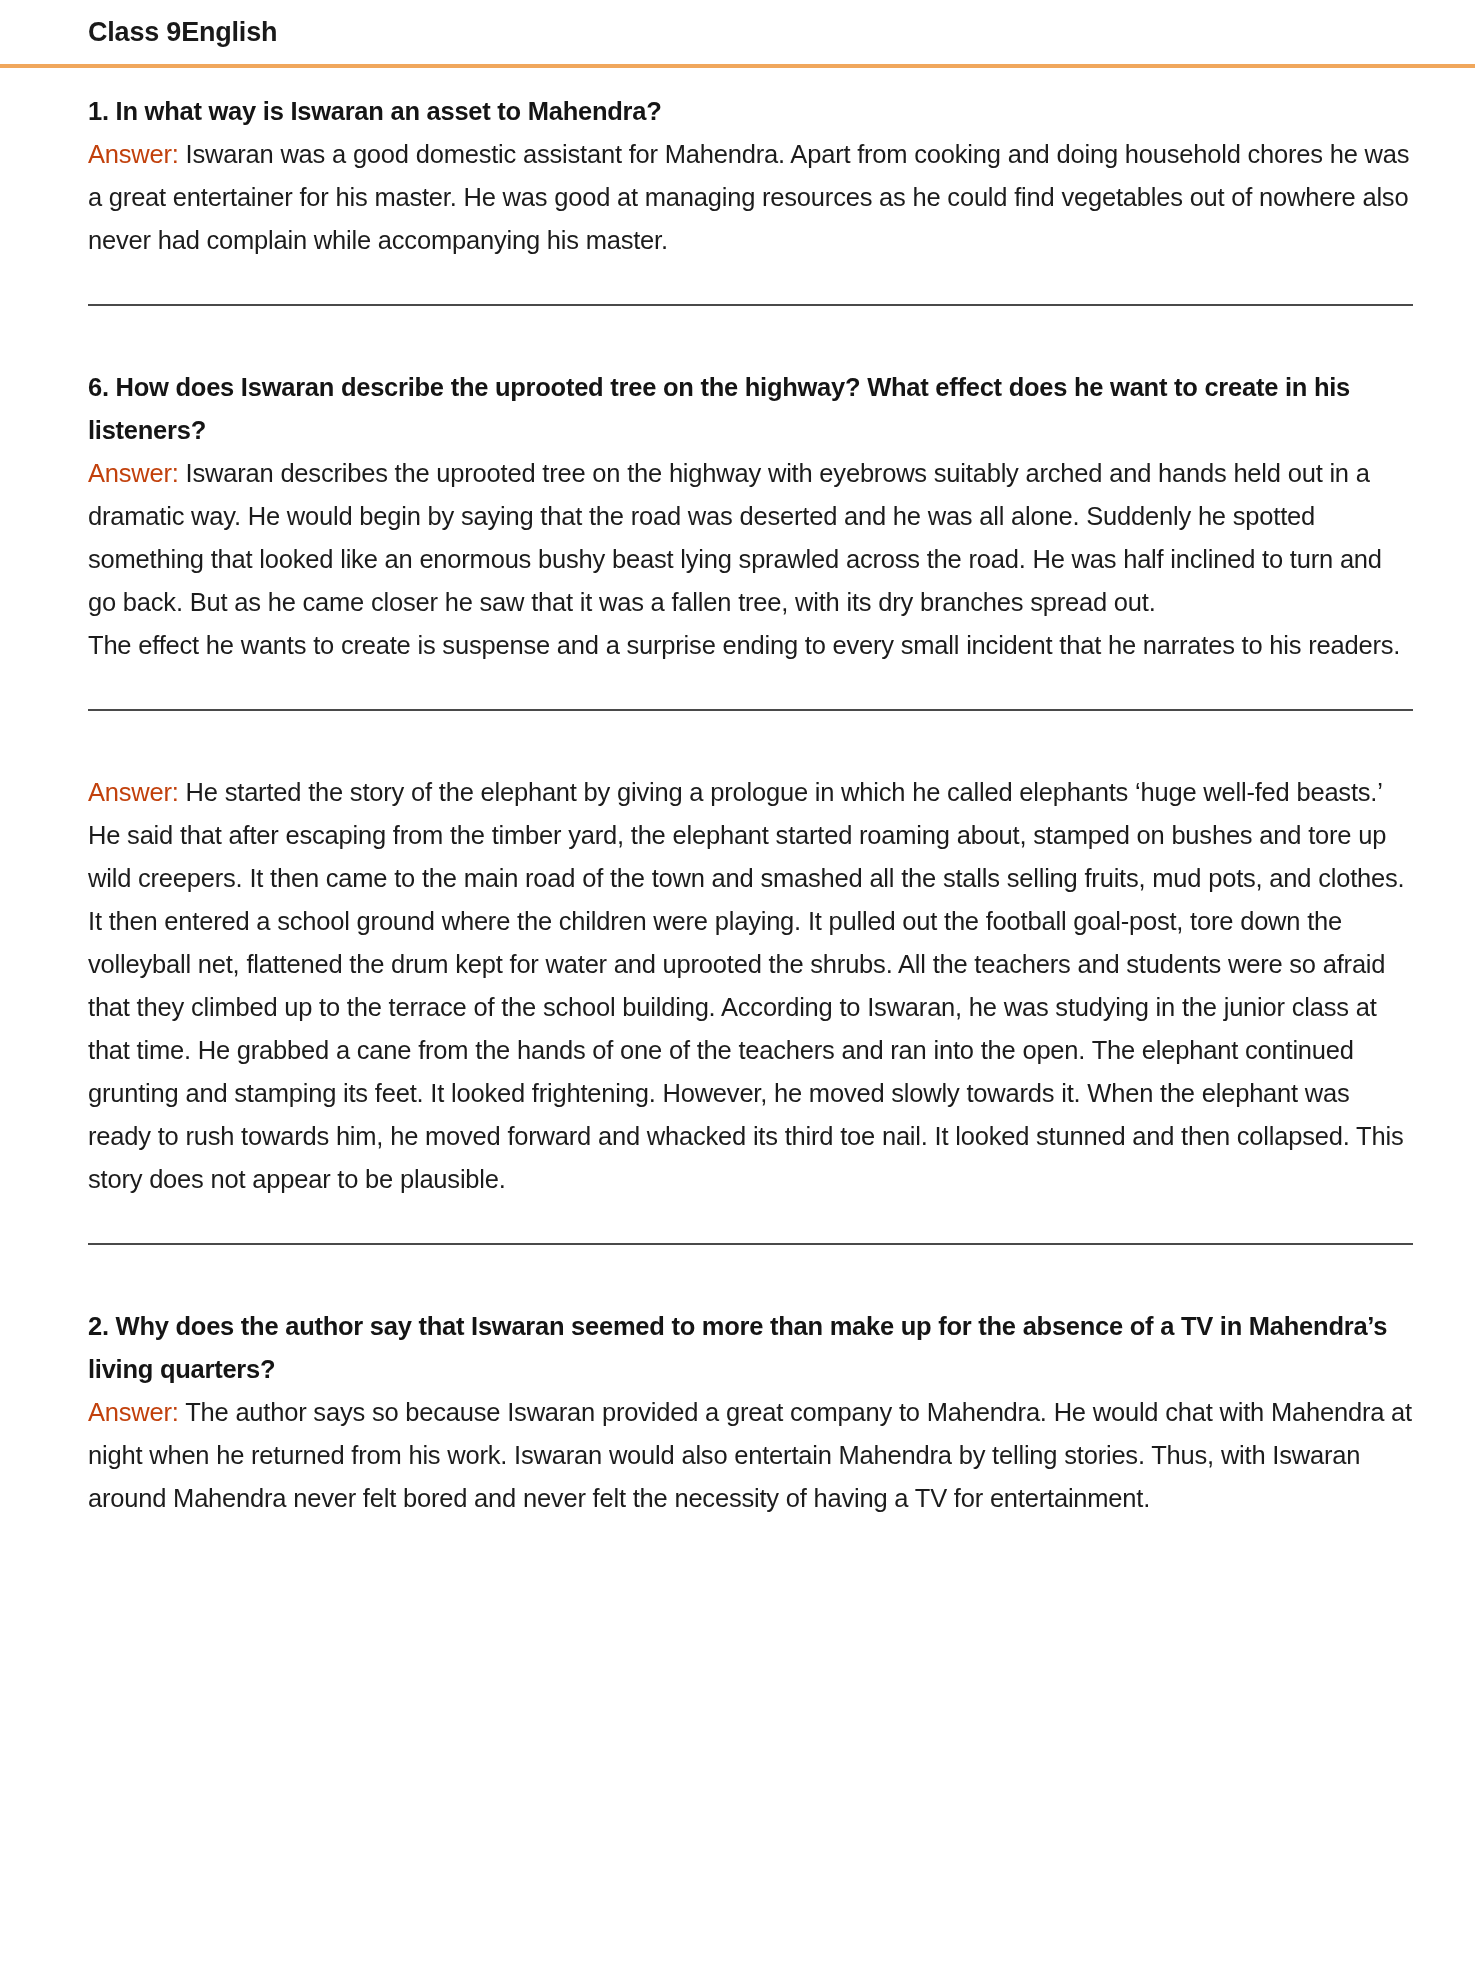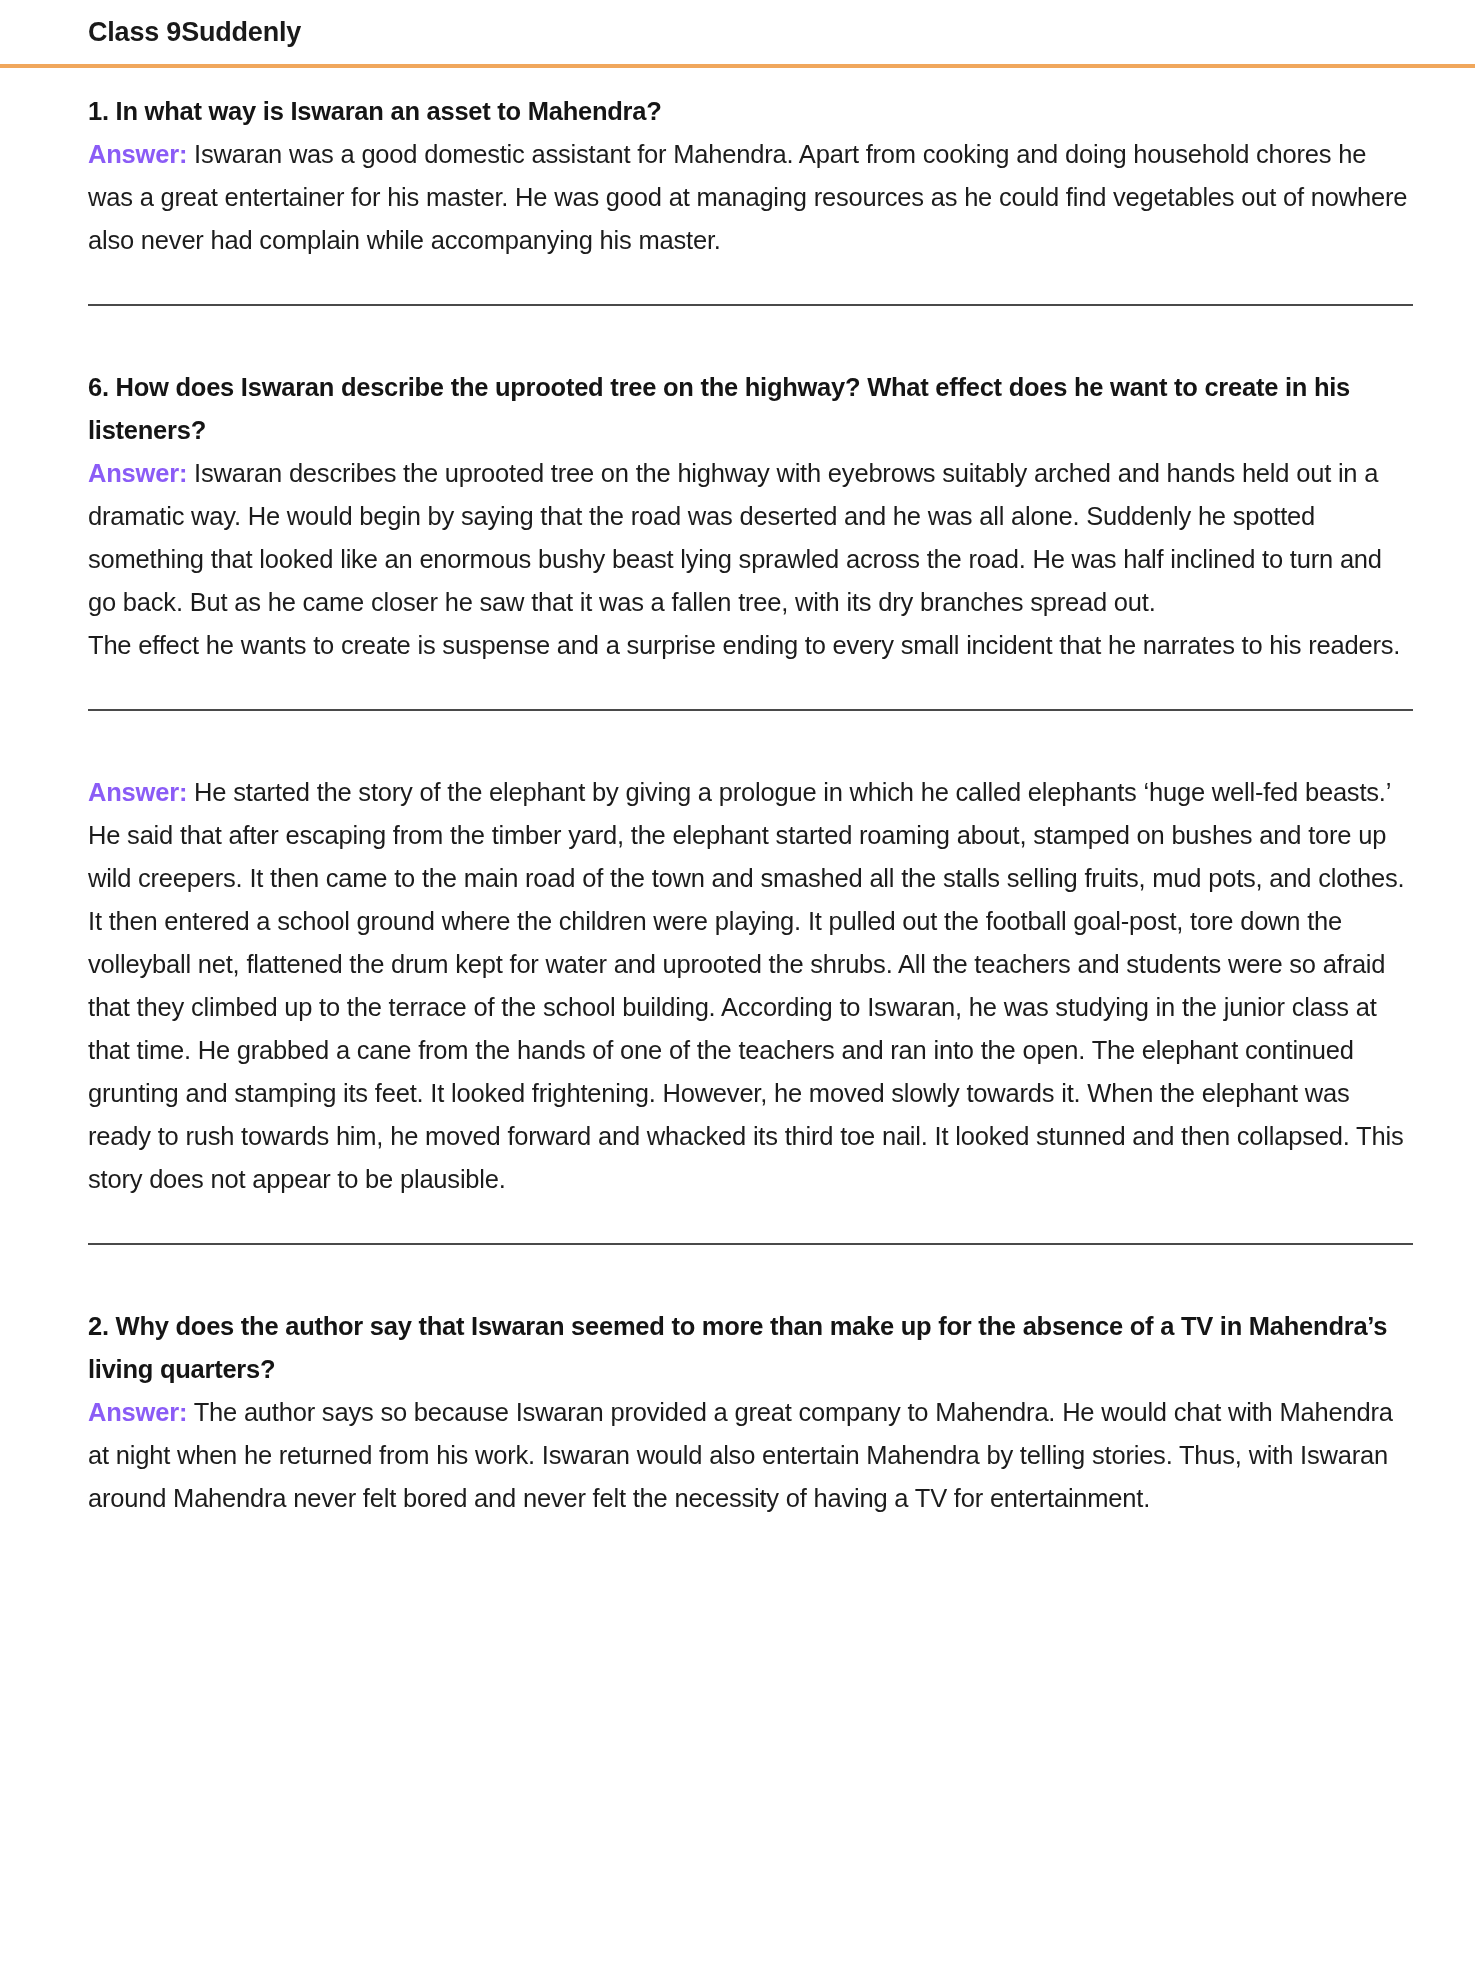--- a/index.html
+++ b/index.html
@@ -87,40 +87,40 @@
     font-weight: normal;
     line-height: 43px;
     letter-spacing: -0.2px;
     margin: 0;
     color: #1c1c1c;
     text-align: left;
   }
   .answer + .answer { margin-top: 0; }
 
   .answer-label {
-    font-weight: bold;
-    color: #8b5cf6;
+    font-weight: normal;
+    color: #c2410c;
   }
 
   .divider {
     width: 100%;
     height: 2px;
     background: #4a4a4a;
     border: 0;
     margin: 42px 0 38px 0;
   }
 </style>
 </head>
 <body>
 
 <div class="page">
 
   <div class="page-header">
     <div class="hdr-left">Class 9</div>
-    <div class="hdr-right">Suddenly</div>
+    <div class="hdr-right">English</div>
   </div>
   <hr class="header-rule">
 
   <div class="content">
 
     <div class="qa-block">
       <p class="question">1. In what way is Iswaran an asset to Mahendra?</p>
       <p class="answer"><span class="answer-label">Answer:</span> <span>Iswaran was a good domestic assistant for Mahendra. Apart from cooking and doing household chores he was a great entertainer for his master. He was good at managing resources as he could find vegetables out of nowhere also never had complain while accompanying his master.</span></p>
     </div>
 

